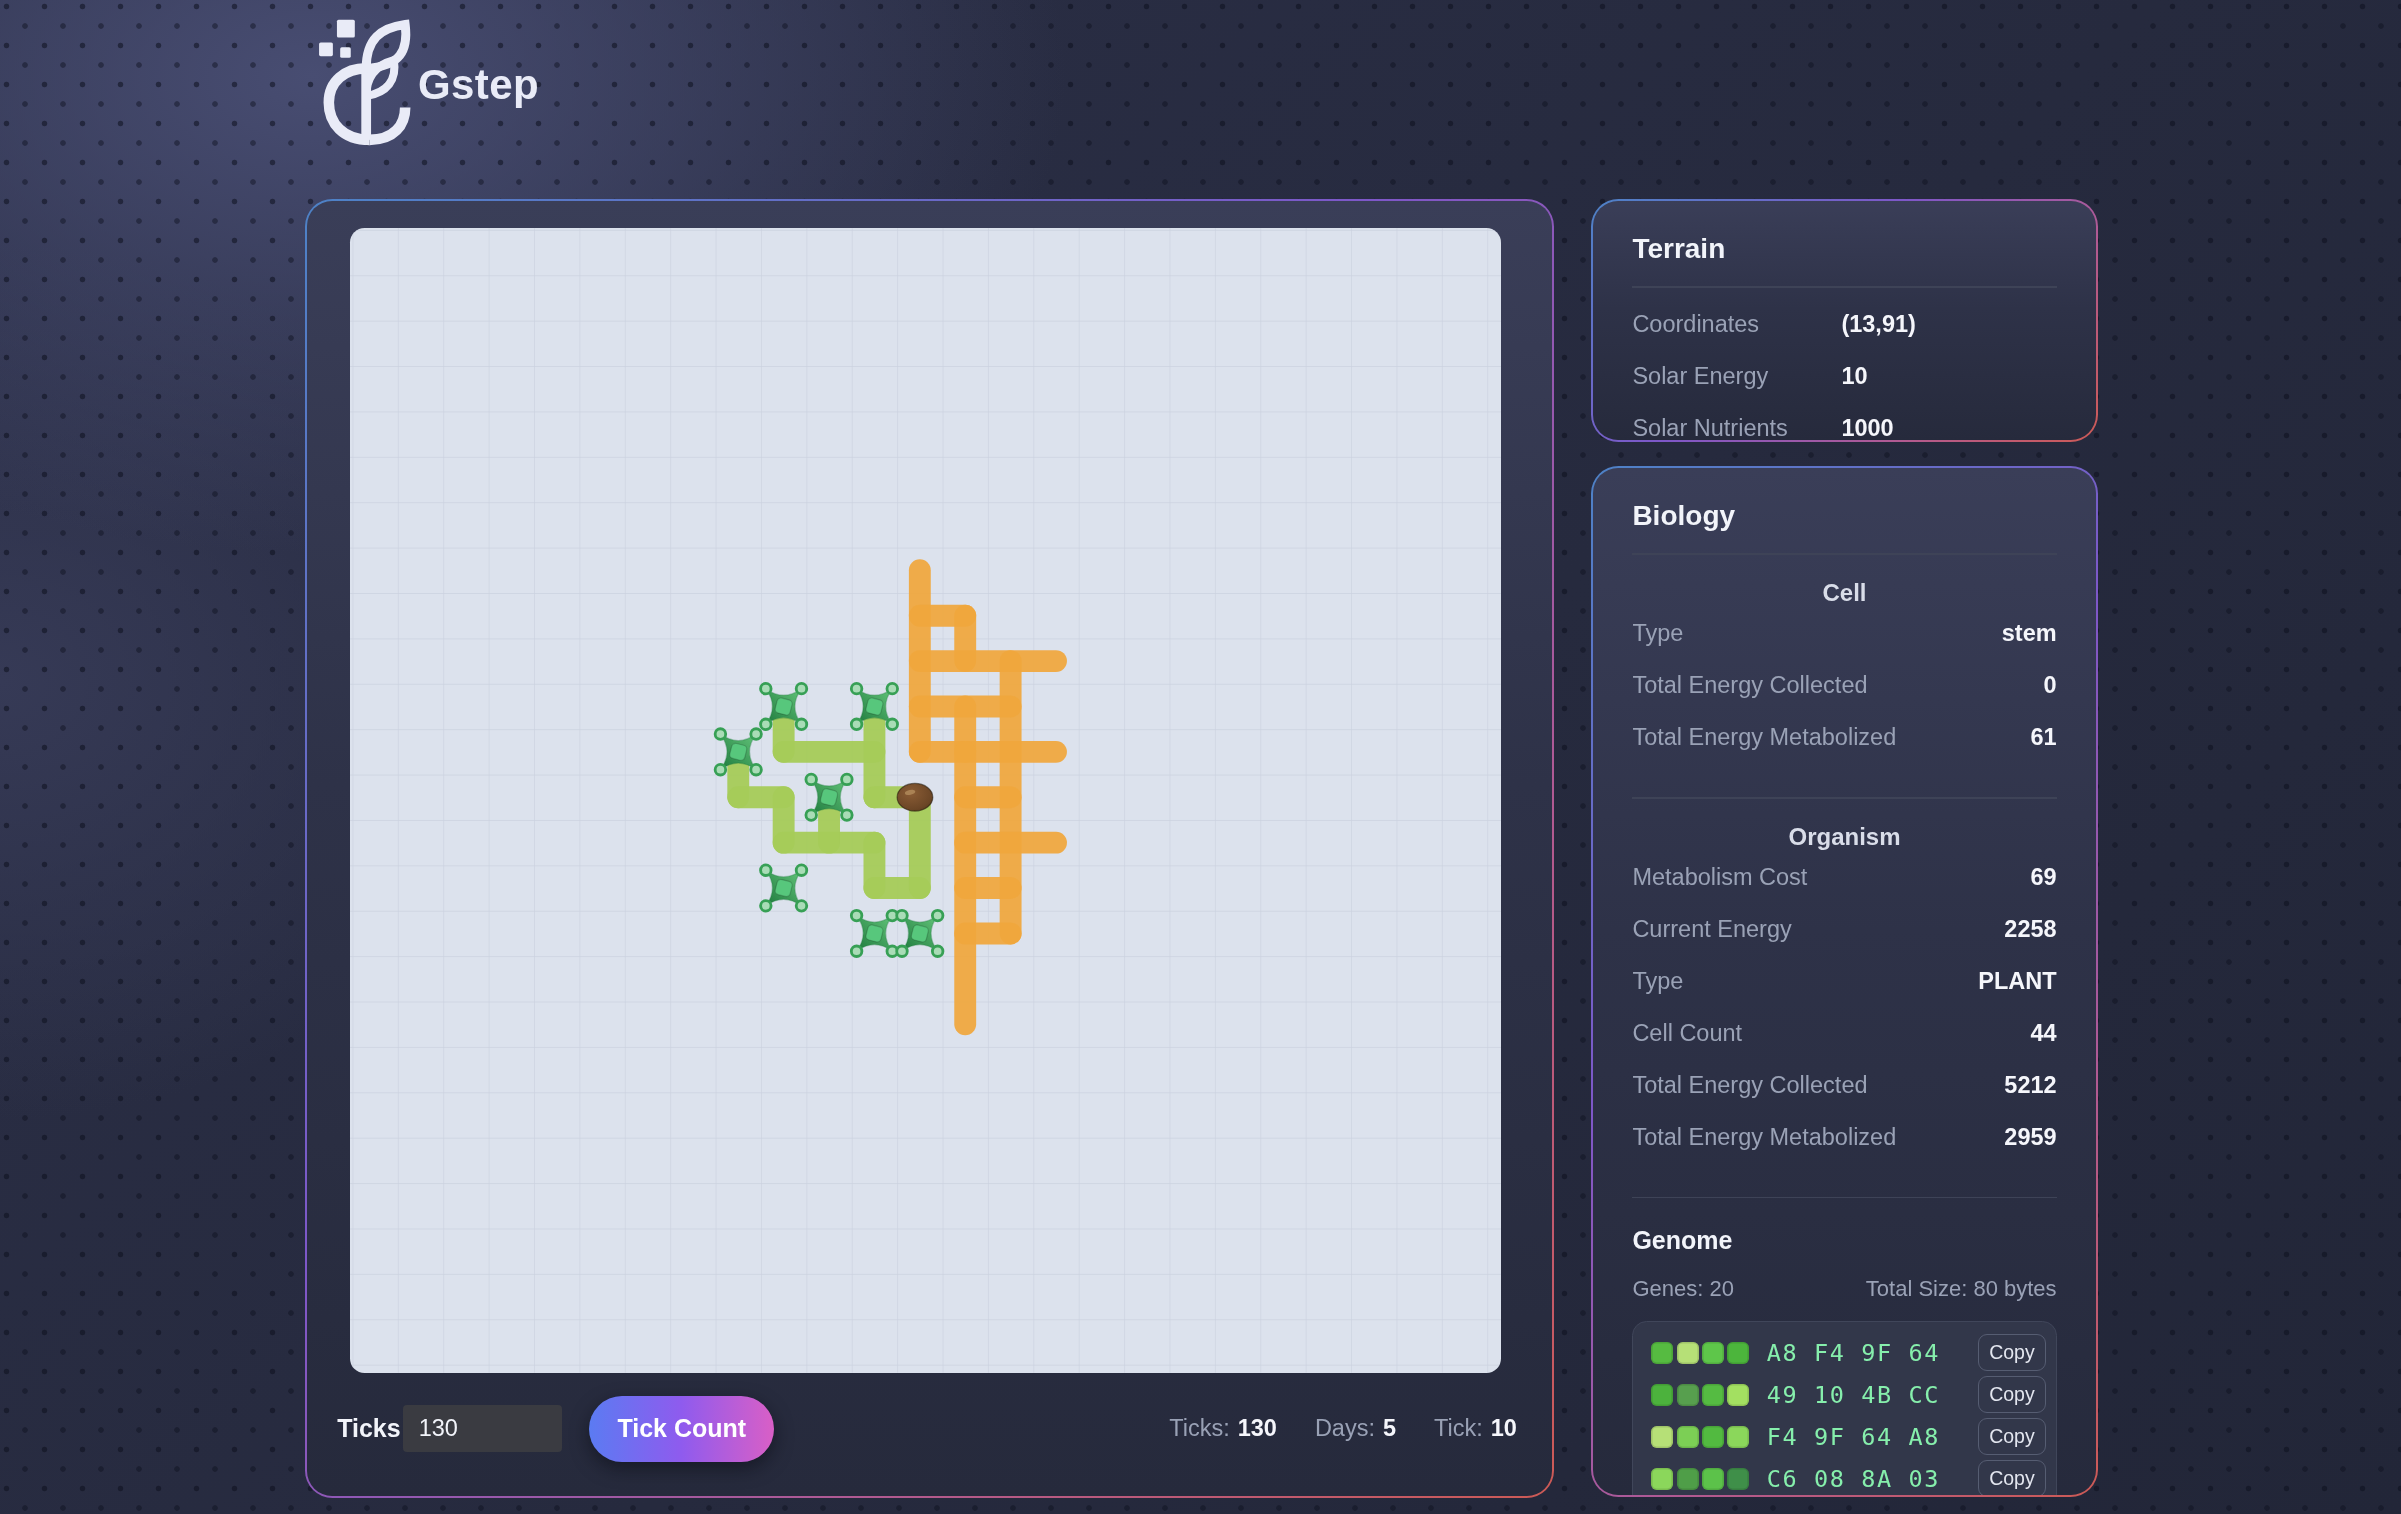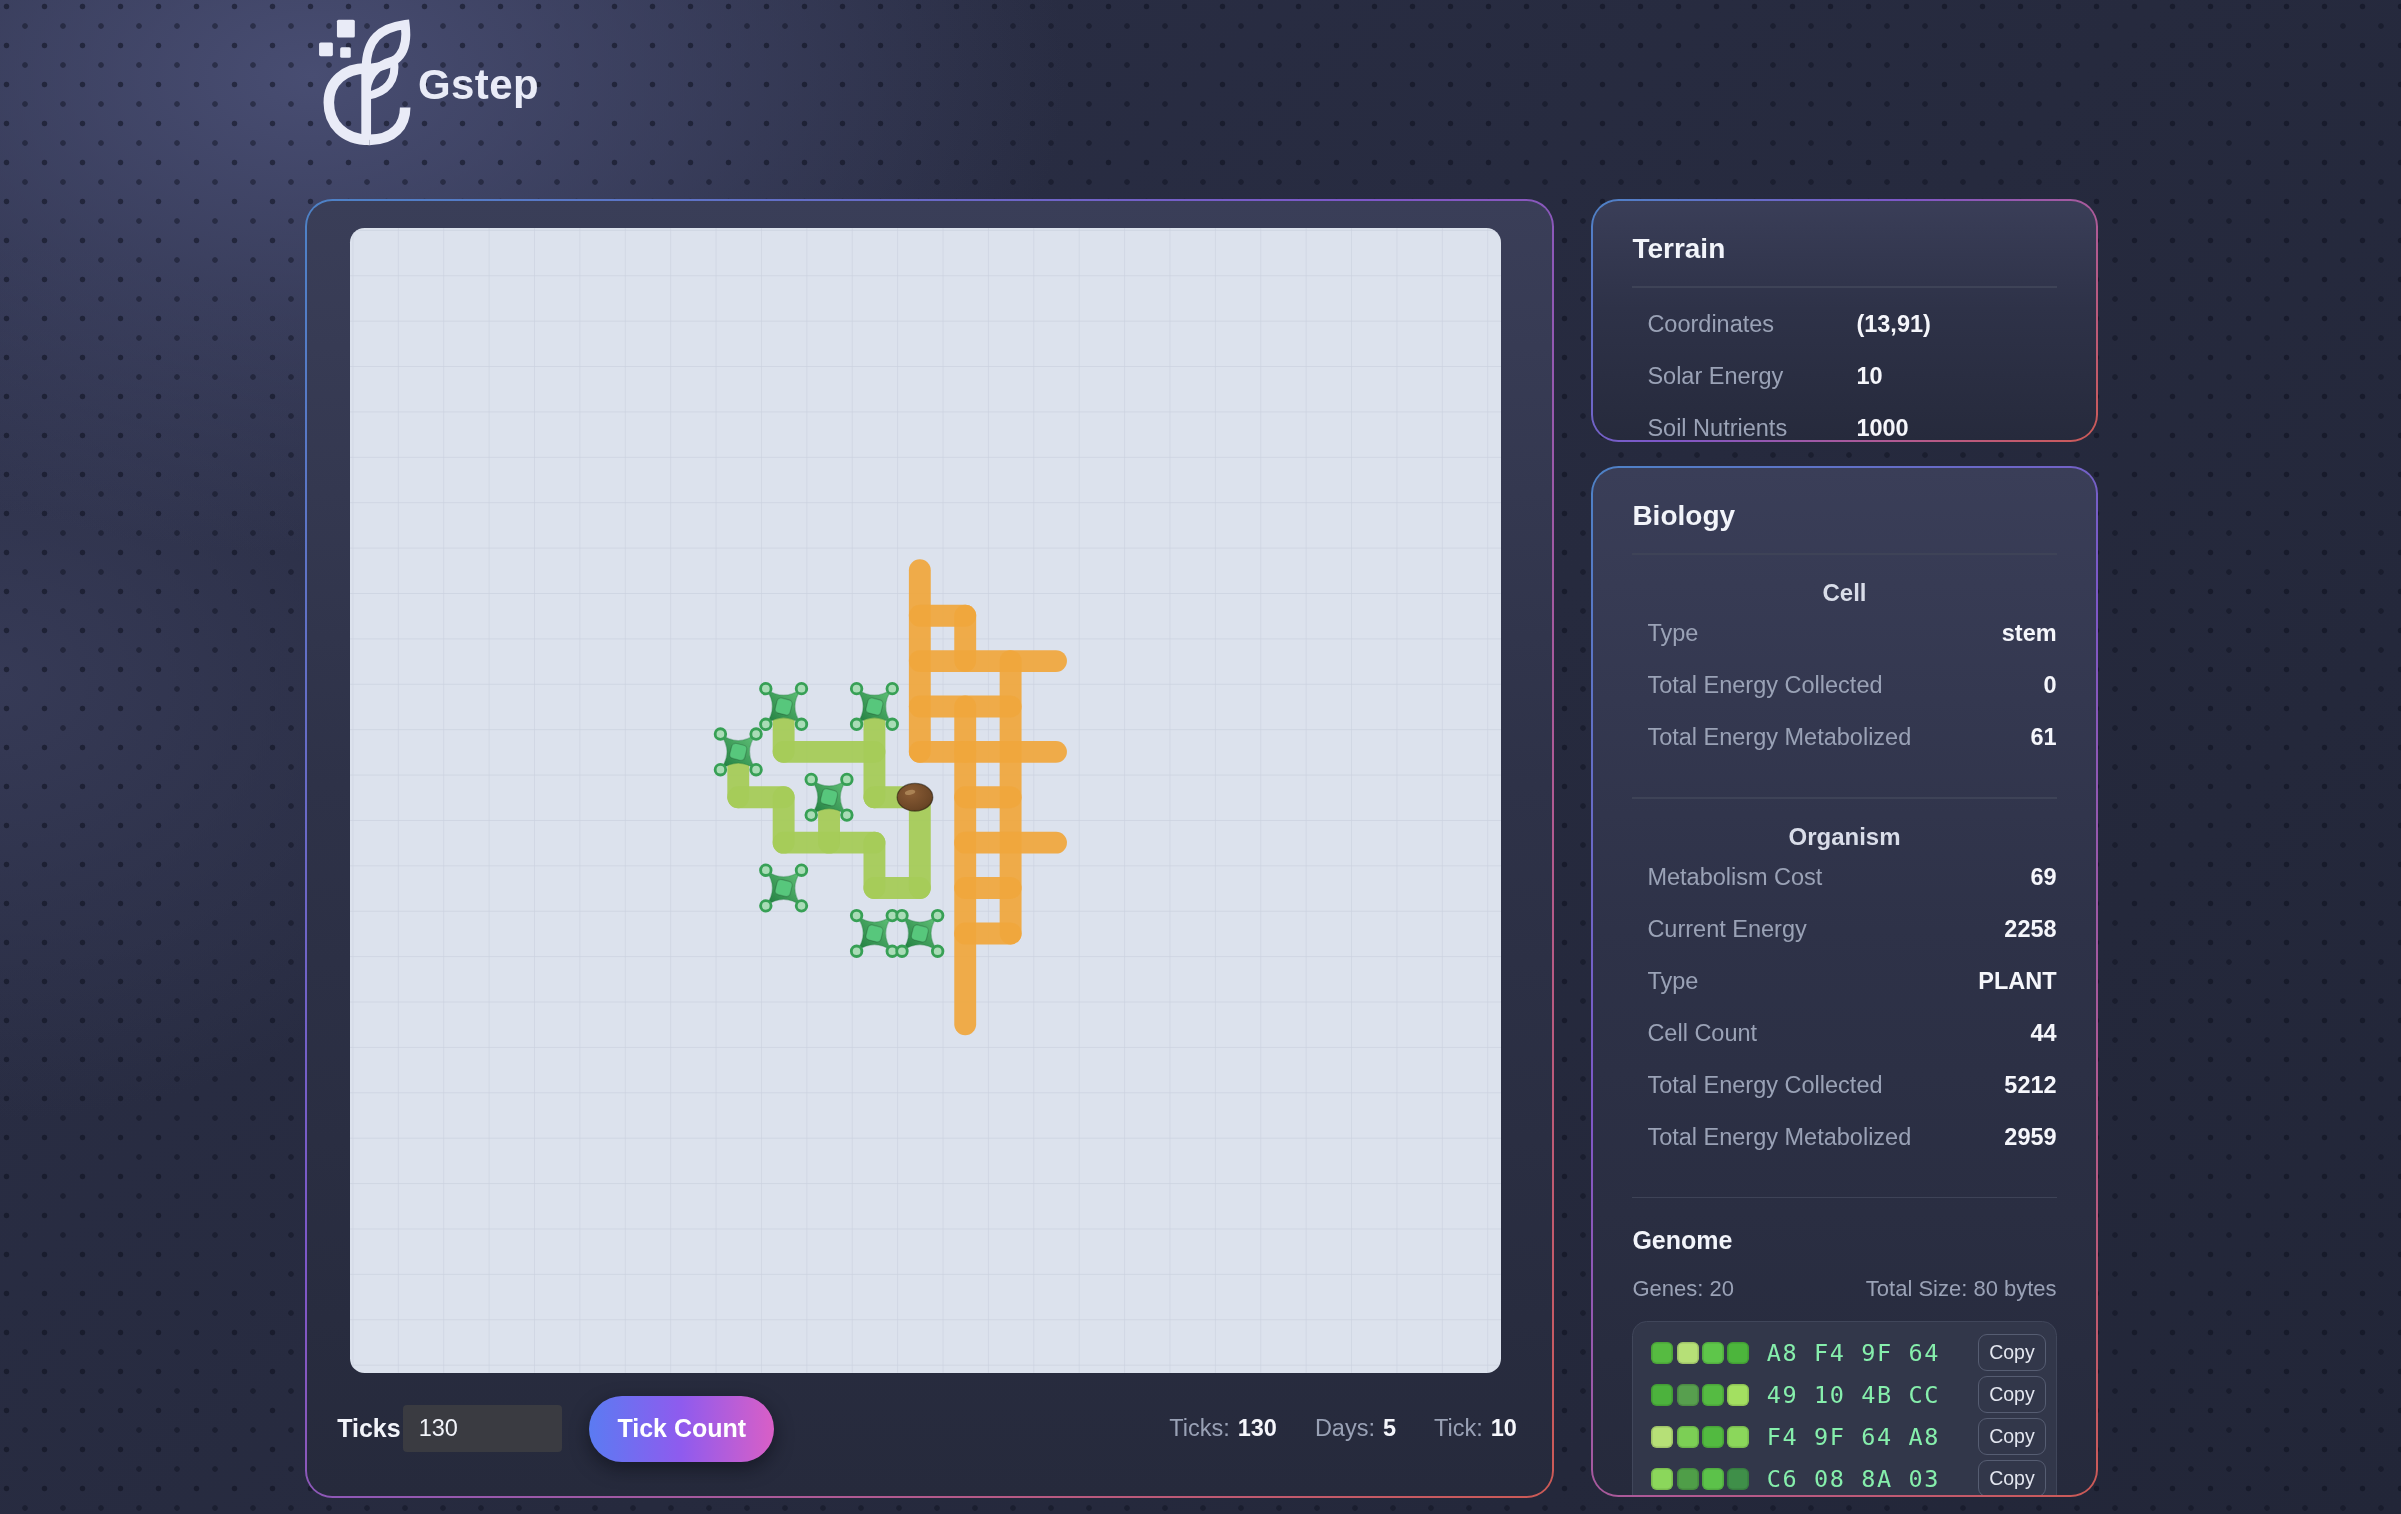--- a/index.html
+++ b/index.html
@@ -43,21 +43,21 @@
               box-shadow:0 6.5px 18px rgba(8,10,18,.5); cursor:pointer; }
   .stats { margin-left:auto; display:flex; align-items:center; gap:38px; padding-right:4.9px; }
   .stat { display:flex; align-items:baseline; gap:8px; }
   .stat .s-label { font-size:23.5px; color:#99a1b5; }
   .stat .s-value { font-size:23.5px; font-weight:bold; color:#f5f6fb; }
   
   .panel-pad { padding:32px 39px; }
   .panel-title { font-size:28px; font-weight:bold; color:#f2f4fa; }
   .divider { height:1.6px; background:#3e4357; margin:21px 0 0 0; }
   .kv-grid { margin-top:23px; }
-  .kv-row { display:flex; align-items:baseline; height:52px;margin-left:15px; }
+  .kv-row { display:flex; align-items:baseline; height:52px; }
   .kv-label { font-size:23.5px; color:#9aa2b6; width:209px; flex:none; }
   .kv-value { font-size:23.5px; font-weight:bold; color:#f5f6fb; }
   .kv-row.spread { justify-content:space-between; }
   .kv-row.spread .kv-label { width:auto;text-align:right; }
   .section-head { text-align:center; font-size:24px; font-weight:bold; color:#d9dde9; margin-top:24px; }
   .genome-head { font-size:25px; font-weight:bold; color:#f2f4fa; margin-top:27.6px; }
   .genome-meta { display:flex; justify-content:space-between; margin-top:21px;
                  font-size:22px; color:#9aa2b6; }
   .gene-list { margin-top:19.5px; height:320px; background:#32374a; border:1.6px solid #40465a;
                border-radius:14.6px; padding:9.7px 9.7px 0 18px; overflow:hidden; }
@@ -231,21 +231,21 @@
     <div class="kv-grid">
       <div class="kv-row">
         <span class="kv-label">Coordinates</span>
         <span class="kv-value">(13,91)</span>
       </div>
       <div class="kv-row">
         <span class="kv-label">Solar Energy</span>
         <span class="kv-value">10</span>
       </div>
       <div class="kv-row">
-        <span class="kv-label">Soil Nutrients</span>
+        <span class="kv-label">Solar Nutrients</span>
         <span class="kv-value">1000</span>
       </div>
     </div>
   </div>
 </div>
 
 <div class="gcard bio-card">
   <div class="gcard-inner panel-pad">
     <div class="panel-title">Biology</div>
     <div class="divider"></div>

